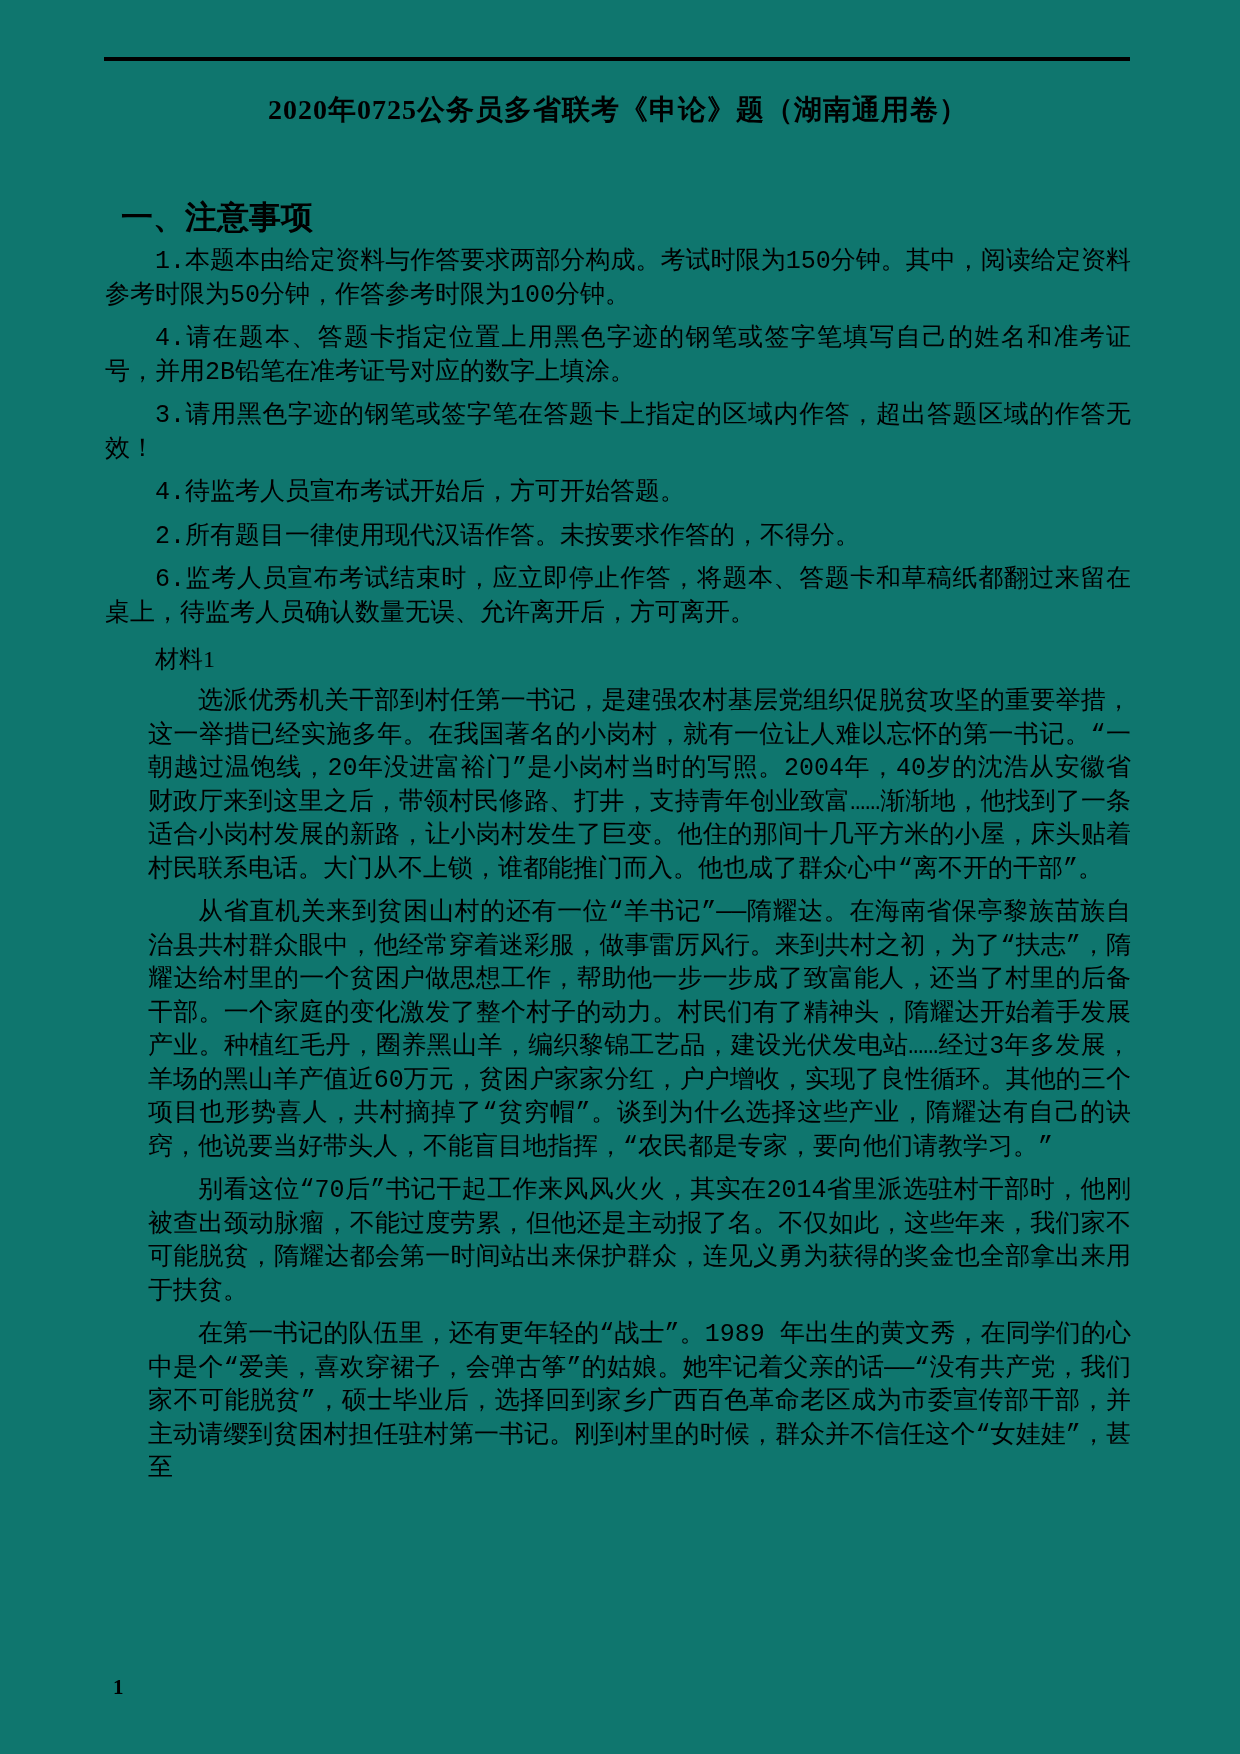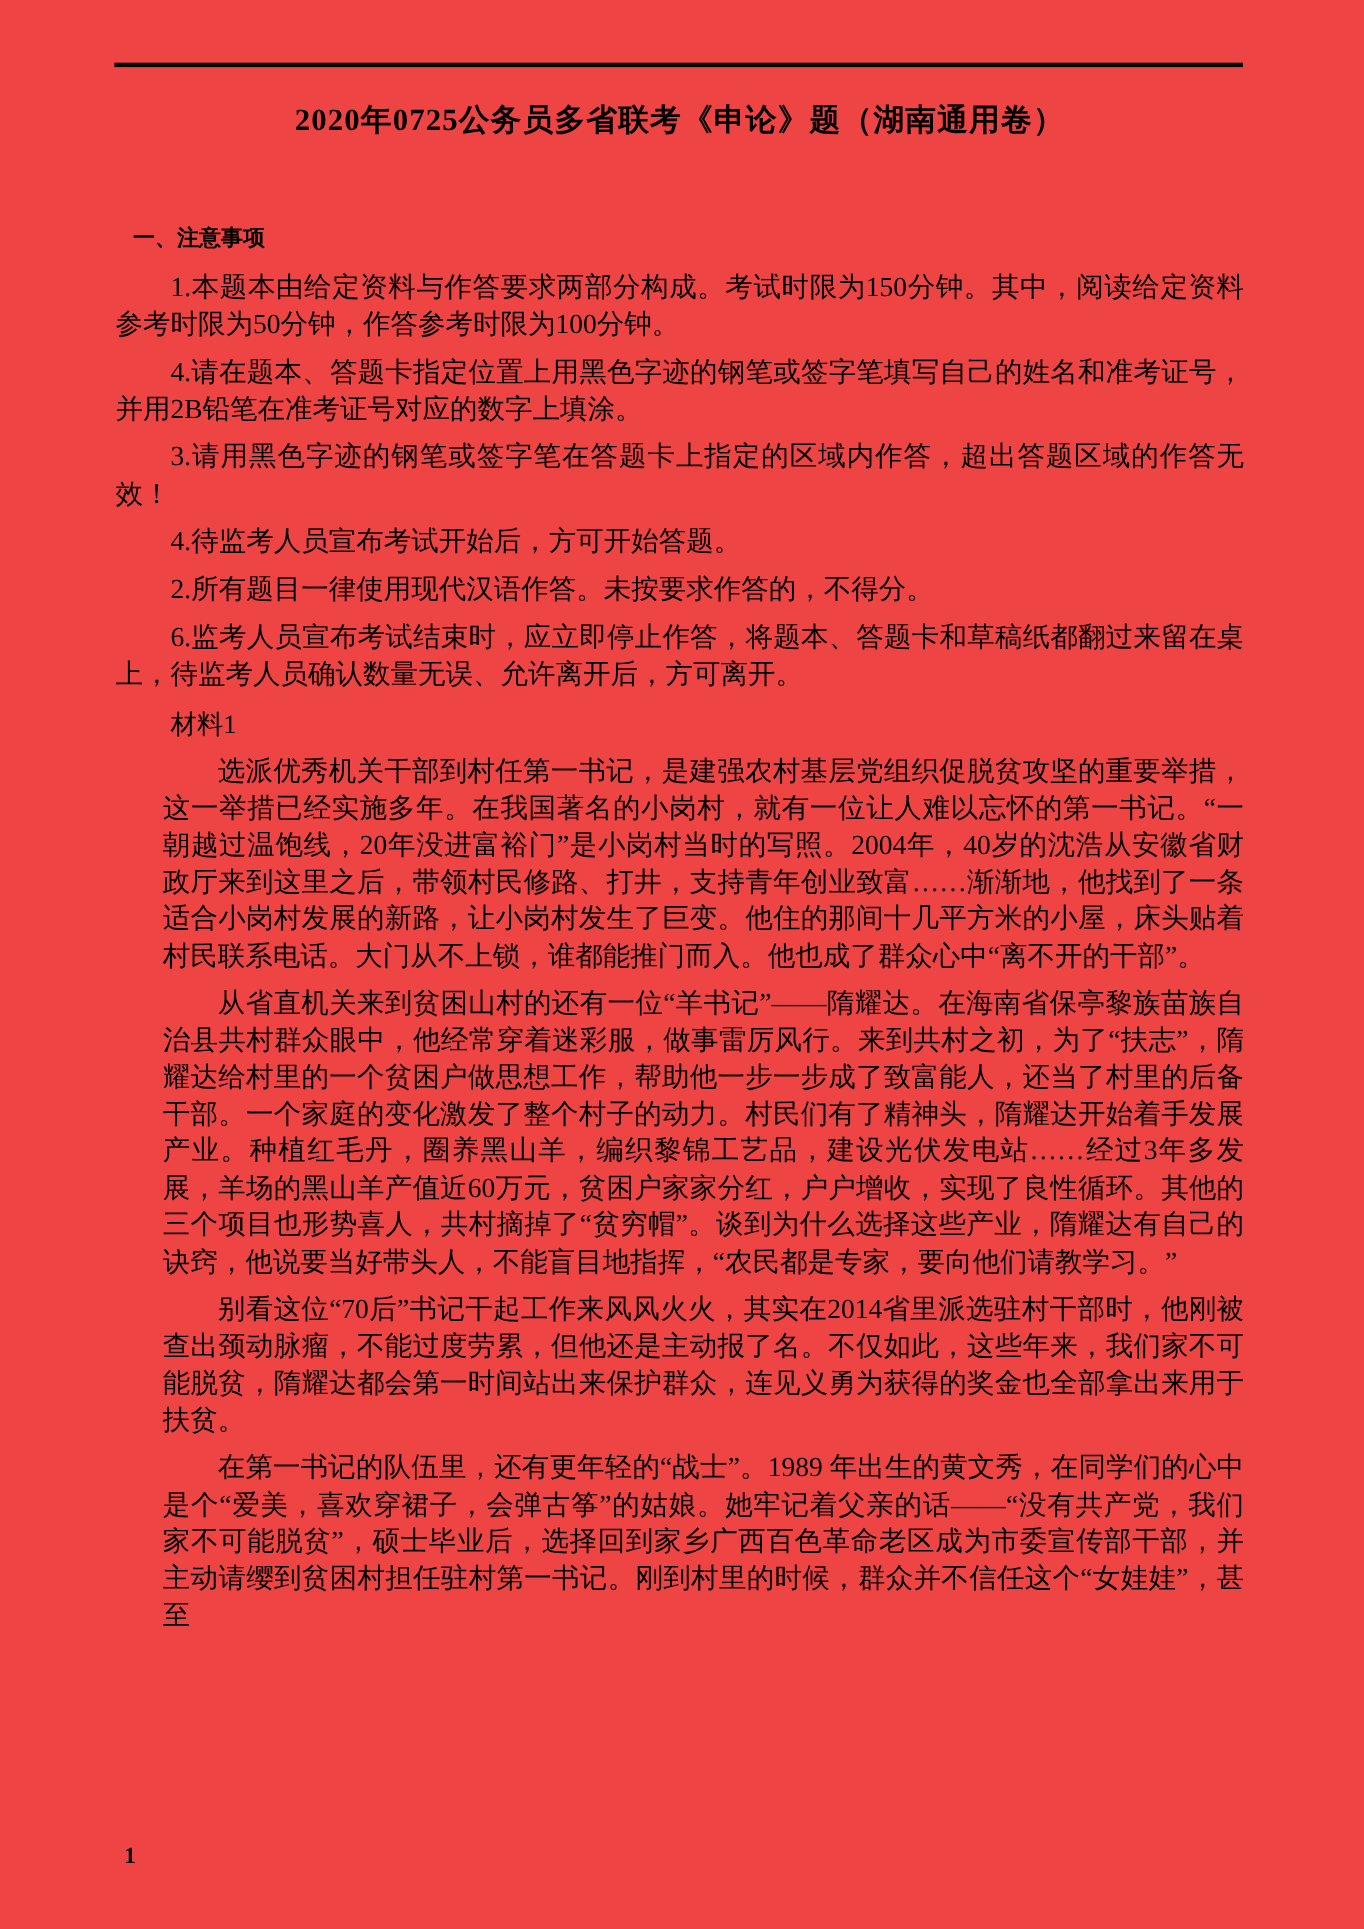--- a/index.html
+++ b/index.html
@@ -4,21 +4,21 @@
 <style>
   html, body {
     margin: 0;
     padding: 0;
     background: #ffffff;
   }
   .page {
     position: relative;
     width: 1240px;
     height: 1754px;
-    background: #ef4444;
+    background: #0f766e;
     color: #000000;
     font-family: "Liberation Serif", "DejaVu Serif", serif;
     overflow: hidden;
   }
   .header-rule {
     position: absolute;
     left: 104px;
     top: 57px;
     width: 1026px;
     height: 4px;
@@ -33,41 +33,42 @@
   .doc-title {
     margin: 0;
     font-size: 28px;
     line-height: 36px;
     font-weight: bold;
     text-align: center;
     letter-spacing: 1px;
   }
   .sec-heading {
     margin: 74px 0 0 16px;
-    font-size: 20px;
+    font-size: 32px;
     line-height: 31px;
     font-weight: bold;
   }
   .sec-heading.materials {
     margin-top: 16px;
   }
   .sub-heading {
     margin: 14px 0 0 50px;
     font-size: 24px;
     line-height: 31px;
     font-weight: normal;
   }
   .para {
     margin: 10px 0;
     font-size: 25px;
     line-height: 33.5px;
     text-indent: 2em;
     text-align: justify;
     text-justify: inter-ideograph;
     word-break: break-all;
+    font-family: Liberation Mono, monospace;
   }
   .notice-block {
     margin-top: 12px;
   }
   .material-block {
     margin-top: 10px;
     margin-left: 43px;
   }
   .page-number {
     position: absolute;

